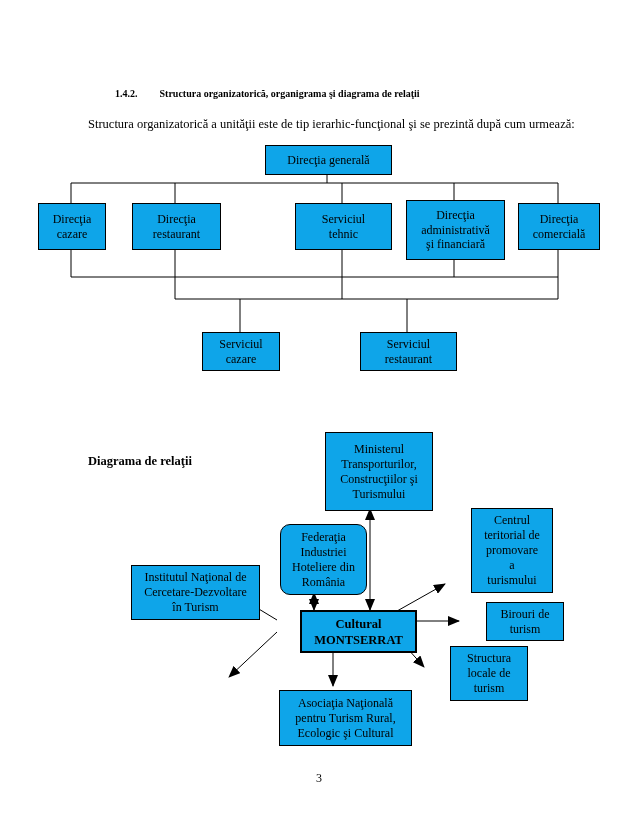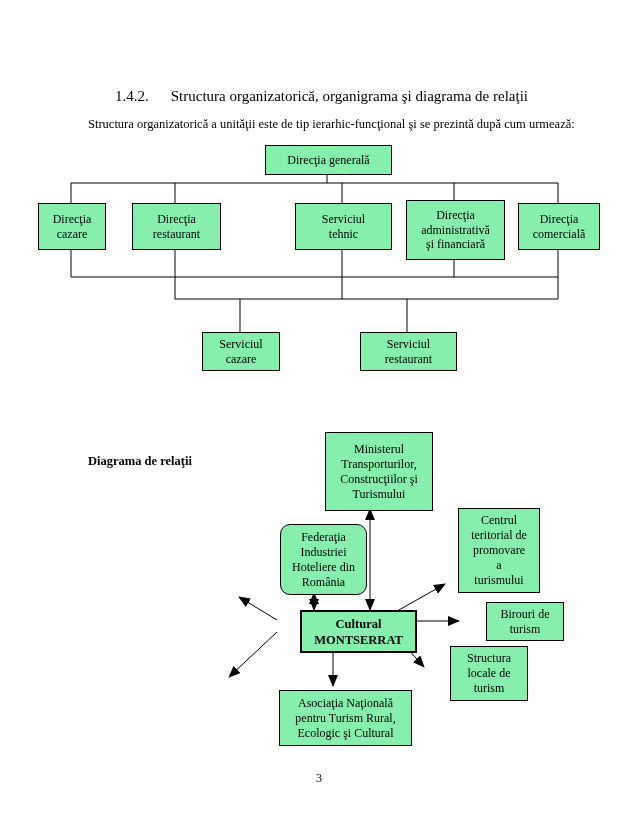--- a/index.html
+++ b/index.html
@@ -1,28 +1,28 @@
 <!DOCTYPE html>
 <html><head>
 <meta charset="utf-8">
 <style>
   html,body{margin:0;padding:0;background:#ffffff;}
   .page{
     position:relative;width:638px;height:826px;background:#ffffff;
     font-family:"Liberation Serif","DejaVu Serif",serif;color:#000;overflow:hidden;
   }
   .abs{position:absolute;}
-  .heading{font-weight:normal;font-size:15px;white-space:nowrap;}
+  .heading{font-weight:bold;font-size:10px;white-space:nowrap;}
   .heading .num{margin-right:22px;}
   .intro{font-size:12.5px;white-space:nowrap;}
   .subheading{font-weight:bold;font-size:12.5px;white-space:nowrap;margin-top:41px;}
   .diagram{position:absolute;left:0;width:638px;}
   .diagram svg{position:absolute;left:0;top:0;}
   .obox,.rbox{
-    position:absolute;border:1px solid #000;background:#86efac;
+    position:absolute;border:1px solid #000;background:#0ea5e9;
     display:flex;align-items:center;justify-content:center;
     text-align:center;font-size:12px;line-height:14.5px;
   }
   .obox span,.rbox span{white-space:pre-line;display:block;width:100%;}
   .rbox{line-height:15px;margin-left:23px;}
   .hotel{border-width:2px;font-weight:bold;font-size:12.5px;line-height:16px;}
   .pagenum{left:0;right:0;text-align:center;font-size:12px;}
   line,path.conn{stroke:#000;stroke-width:1;fill:none;}
 </style>
 </head>
@@ -118,26 +118,31 @@
 Transporturilor,
 Construcţiilor şi
 Turismului</span>
       </div>
     <div class="rbox" style="left:257px;top:94px;width:85px;height:69px;border-radius:10px;">
         <span>Federaţia
 Industriei
 Hoteliere din
 România</span>
       </div>
-    <div class="rbox" style="left:435px;top:78px;width:80px;height:83px;">
+    <div class="rbox" style="left:448px;top:78px;width:80px;height:83px;">
         <span>Centrul
 teritorial de
 promovare
 a
 turismului</span>
+      </div>
+    <div class="rbox" style="left:108px;top:135px;width:127px;height:53px;">
+        <span>Institutul Naţional de
+Cercetare-Dezvoltare
+în Turism</span>
       </div>
     <div class="rbox hotel" style="left:277px;top:180px;width:113px;height:39px;">
         <span>Cultural
 MONTSERRAT</span>
       </div>
     <div class="rbox" style="left:463px;top:172px;width:76px;height:37px;">
         <span>Birouri de
 turism</span>
       </div>
     <div class="rbox" style="left:427px;top:216px;width:76px;height:53px;">

